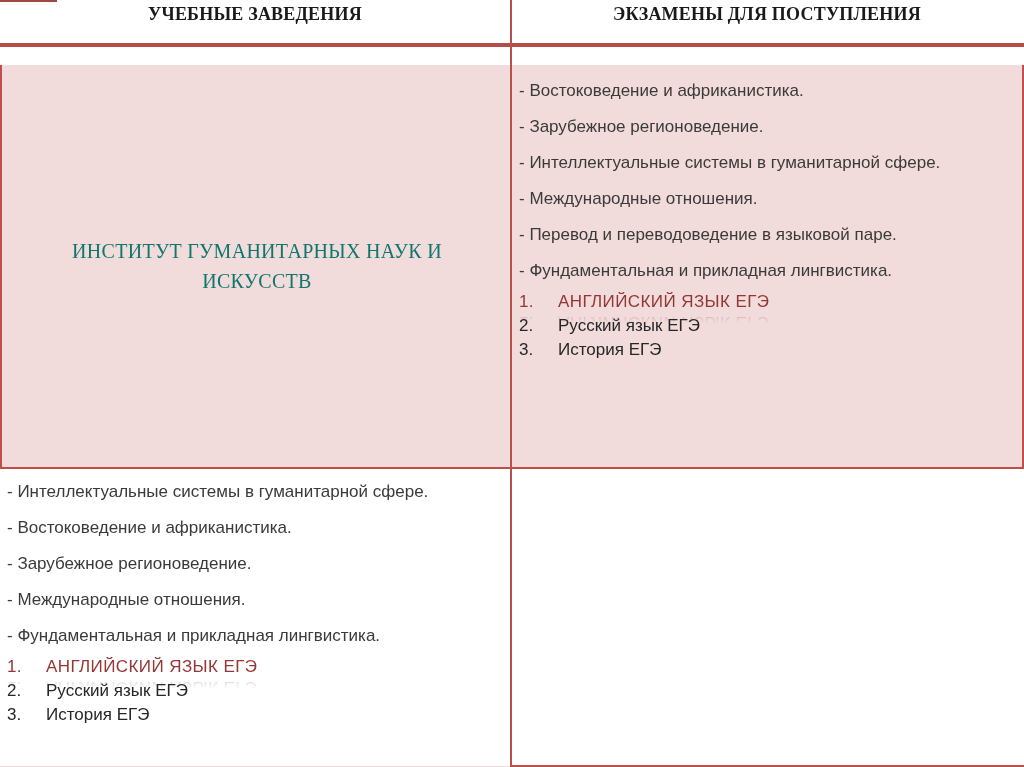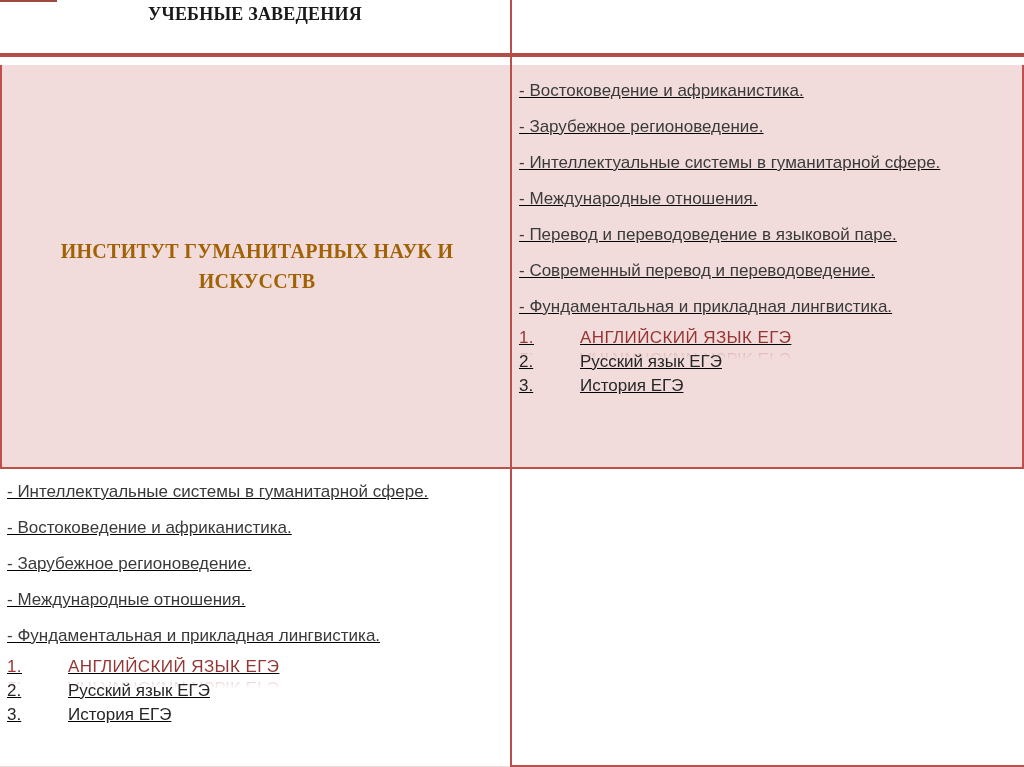--- a/index.html
+++ b/index.html
@@ -28,21 +28,21 @@
   .bottom-red {
     position: absolute; left: 512px; right: 0; bottom: 0;
     height: 2px; background: #c0504d; z-index: 6;
   }
   .bottom-faint {
     position: absolute; left: 0; width: 512px; bottom: 0;
     height: 1px; background: #eadad9; z-index: 4;
   }
 
   .header-row {
-    position: absolute; top: 0; left: 0; right: 0; height: 57px;
+    position: absolute; top: 0; left: 0; right: 0; height: 47px;
     background: #ffffff;
     border-bottom: 4px solid #b44d48;
     box-sizing: border-box;
     display: flex;
   }
   .hcell {
     text-align: center;
     padding-top: 4px;
     font-family: "Liberation Serif", serif;
     font-weight: bold;
@@ -70,45 +70,45 @@
     background: #ffffff;
   }
 
   .icell {
     display: flex; align-items: center; justify-content: center;
     text-align: center;
     padding: 0 32px;
   }
   .iname {
     font-family: "Liberation Serif", serif;
-    font-weight: bold;
+    font-weight: normal;
     font-size: 20px;
     line-height: 30px;
-    color: #a16207;
+    color: #0f766e;
     letter-spacing: 0.3px;
   }
 
-  .pcell { padding-left: 7px; padding-right: 4px; text-decoration: underline; }
+  .pcell { padding-left: 7px; padding-right: 4px; }
   .row1 .programs { padding-top: 8px; }
   .row2 .programs { padding-top: 5px; }
   .pitem {
     font-size: 17px;
     line-height: 36px;
     color: #3a3a3a;
   }
   .exams { padding-top: 1px; }
   .eitem {
     position: relative;
     display: flex;
     line-height: 24px;
     font-size: 17px;
     color: #262626;
   }
   .enum { width: 39px; flex: 0 0 39px; }
-  .elabel { flex: 1; margin-left: 22px; }
+  .elabel { flex: 1; }
   .eitem.highlight .enum,
   .eitem.highlight .elabel {
     color: #943634;
     letter-spacing: 0.4px;
   }
   
   .emirror {
     position: absolute; left: 0; right: 0; top: 100%;
     margin-top: -4px;
     display: flex;
@@ -128,35 +128,37 @@
 <div class="slide">
 
   <div class="vdivider"></div>
   <div class="top-tick"></div>
   <div class="bottom-faint"></div>
   <div class="bottom-red"></div>
 
   <div class="header-row">
     <div class="cell-left hcell">
       <span>УЧЕБНЫЕ ЗАВЕДЕНИЯ</span>
+    </div>
+    <div class="cell-right hcell">
+      <span>ЭКЗАМЕНЫ ДЛЯ ПОСТУПЛЕНИЯ</span>
     </div>
   </div>
 
   <div class="row row1">
     <div class="cell-left icell">
       <div class="iname">ИНСТИТУТ ГУМАНИТАРНЫХ НАУК И ИСКУССТВ</div>
     </div>
     <div class="cell-right pcell">
       <div class="programs">
         <div class="pitem">- Востоковедение и африканистика.</div>
         <div class="pitem">- Зарубежное регионоведение.</div>
         <div class="pitem">- Интеллектуальные системы в гуманитарной сфере.</div>
         <div class="pitem">- Международные отношения.</div>
         <div class="pitem">- Перевод и переводоведение в языковой паре.</div>
-        <div class="pitem">- Современный перевод и переводоведение.</div>
         <div class="pitem">- Фундаментальная и прикладная лингвистика.</div>
       </div>
       <div class="exams">
         <div class="eitem highlight">
           <span class="enum">1.</span>
           <span class="elabel">АНГЛИЙСКИЙ ЯЗЫК ЕГЭ</span>
           <span class="emirror">
             <span class="enum">1.</span>
             <span class="elabel">АНГЛИЙСКИЙ ЯЗЫК ЕГЭ</span>
           </span>

